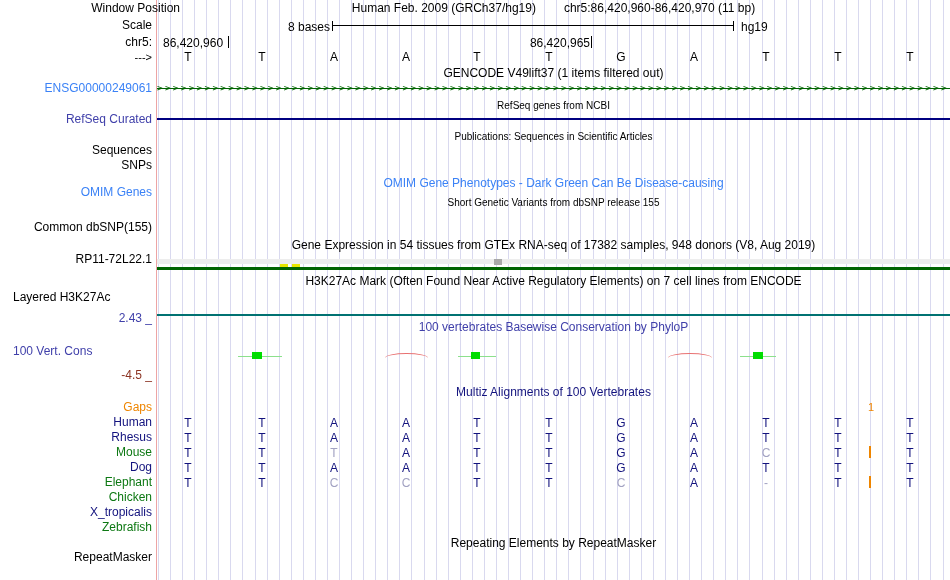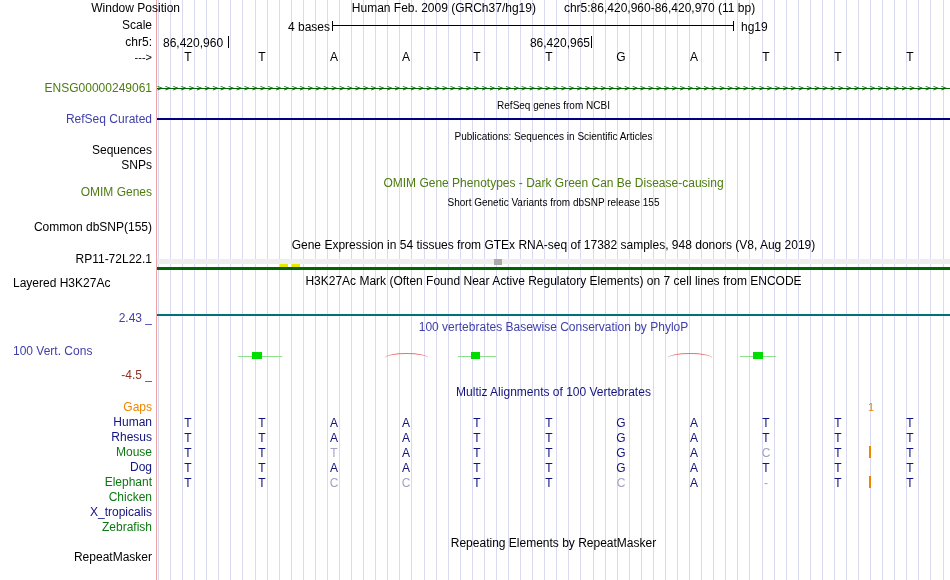--- a/index.html
+++ b/index.html
@@ -5,21 +5,21 @@
   html,body{margin:0;padding:0;background:#fff;}
   #browser{position:relative;width:950px;height:580px;background:#fff;overflow:hidden;
            font-family:"Liberation Sans", sans-serif;color:#000;}
   .abs{position:absolute;}
   .lab{position:absolute;left:0;width:152px;text-align:right;font-size:12px;line-height:13px;white-space:nowrap;}
   .lab-left{position:absolute;left:13px;font-size:12px;line-height:13px;white-space:nowrap;}
   .title{position:absolute;left:157px;width:793px;text-align:center;white-space:nowrap;line-height:13px;}
   .t12{font-size:12px;}
   .t11{font-size:11px;}
   .t10{font-size:10px;}
-  .green{color:#4d7c0f;}
+  .green{color:#3b82f6;}
   .blue{color:#4040aa;}
   .navyt{color:#13137e;}
   .orange{color:#ee8500;}
   .maroon{color:#8b3322;}
   .hline{position:absolute;left:157px;width:793px;}
   .tick{position:absolute;width:1px;height:12px;background:#000;}
   .grid{position:absolute;top:0;width:1px;height:580px;background:#d9d9ef;}
   #scalebar{position:absolute;left:332px;top:21px;width:400px;height:10px;
             border-left:1px solid #000;border-right:1px solid #000;}
   #scalebar div{margin-top:4px;height:0;border-top:1px solid #000;}
@@ -107,21 +107,21 @@
   <div class="lab" style="top:19px;">Scale</div>
   <div class="lab" style="top:36px;">chr5:</div>
   <div class="lab t11" style="top:51px;">---&gt;</div>
   <div class="lab green" style="top:82px;">ENSG00000249061</div>
   <div class="lab blue" style="top:113px;">RefSeq Curated</div>
   <div class="lab" style="top:144px;">Sequences</div>
   <div class="lab" style="top:159px;">SNPs</div>
   <div class="lab green" style="top:186px;">OMIM Genes</div>
   <div class="lab" style="top:221px;">Common dbSNP(155)</div>
   <div class="lab" style="top:253px;">RP11-72L22.1</div>
-  <div class="lab-left" style="top:277px;">Layered H3K27Ac</div>
+  <div class="lab-left" style="top:291px;">Layered H3K27Ac</div>
   <div class="lab blue" style="top:312px;">2.43 _</div>
   <div class="lab-left blue" style="top:345px;">100 Vert. Cons</div>
   <div class="lab maroon" style="top:369px;">-4.5 _</div>
   <div class="lab orange" style="top:401px;">Gaps</div>
   <div id="species-labels">
       <div style="position: absolute; left: 0px; top: 416px; width: 152px; text-align: right; font-size: 12px; line-height: 13px; white-space: nowrap; color: rgb(19, 19, 126);">Human</div>
       <div style="position: absolute; left: 0px; top: 431px; width: 152px; text-align: right; font-size: 12px; line-height: 13px; white-space: nowrap; color: rgb(19, 19, 126);">Rhesus</div>
       <div style="position: absolute; left: 0px; top: 446px; width: 152px; text-align: right; font-size: 12px; line-height: 13px; white-space: nowrap; color: rgb(13, 120, 19);">Mouse</div>
       <div style="position: absolute; left: 0px; top: 461px; width: 152px; text-align: right; font-size: 12px; line-height: 13px; white-space: nowrap; color: rgb(19, 19, 126);">Dog</div>
       <div style="position: absolute; left: 0px; top: 476px; width: 152px; text-align: right; font-size: 12px; line-height: 13px; white-space: nowrap; color: rgb(13, 120, 19);">Elephant</div>
@@ -129,21 +129,21 @@
       <div style="position: absolute; left: 0px; top: 506px; width: 152px; text-align: right; font-size: 12px; line-height: 13px; white-space: nowrap; color: rgb(19, 19, 126);">X_tropicalis</div>
       <div style="position: absolute; left: 0px; top: 521px; width: 152px; text-align: right; font-size: 12px; line-height: 13px; white-space: nowrap; color: rgb(13, 120, 19);">Zebrafish</div>
     </div>
   <div class="lab" style="top:551px;">RepeatMasker</div>
 
   <div class="title t12 hdr" style="top:2px;">
     <span>Human Feb. 2009 (GRCh37/hg19)</span>
     <span>chr5:86,420,960-86,420,970 (11 bp)</span>
   </div>
 
-  <div class="abs t12" style="left:157px;top:20px;width:173px;text-align:right;">4 bases</div>
+  <div class="abs t12" style="left:157px;top:20px;width:173px;text-align:right;">8 bases</div>
   <div id="scalebar">
       <div></div>
     </div>
   <div class="abs t12" style="left:741px;top:20px;">hg19</div>
 
   <div class="abs t12" style="left:163px;top:36px;">86,420,960</div>
   <div class="tick" style="left:228px;top:36px;"></div>
   <div class="abs t12" style="left:481px;top:36px;width:109px;text-align:right;">86,420,965</div>
   <div class="tick" style="left:591px;top:36px;"></div>
   <div id="ruler-bases">
@@ -153,20 +153,21 @@
       <div style="position: absolute; left: 394px; top: 50px; width: 24px; text-align: center; font-size: 12px;">A</div>
       <div style="position: absolute; left: 465px; top: 50px; width: 24px; text-align: center; font-size: 12px;">T</div>
       <div style="position: absolute; left: 537px; top: 50px; width: 24px; text-align: center; font-size: 12px;">T</div>
       <div style="position: absolute; left: 609px; top: 50px; width: 24px; text-align: center; font-size: 12px;">G</div>
       <div style="position: absolute; left: 682px; top: 50px; width: 24px; text-align: center; font-size: 12px;">A</div>
       <div style="position: absolute; left: 754px; top: 50px; width: 24px; text-align: center; font-size: 12px;">T</div>
       <div style="position: absolute; left: 826px; top: 50px; width: 24px; text-align: center; font-size: 12px;">T</div>
       <div style="position: absolute; left: 898px; top: 50px; width: 24px; text-align: center; font-size: 12px;">T</div>
     </div>
 
+  <div class="title t12" style="top:67px;">GENCODE V49lift37 (1 items filtered out)</div>
   <div class="hline" style="top:87.5px;height:1px;background:#006400;"></div>
   <div id="gencode-arrows">&gt;&gt;&gt;&gt;&gt;&gt;&gt;&gt;&gt;&gt;&gt;&gt;&gt;&gt;&gt;&gt;&gt;&gt;&gt;&gt;&gt;&gt;&gt;&gt;&gt;&gt;&gt;&gt;&gt;&gt;&gt;&gt;&gt;&gt;&gt;&gt;&gt;&gt;&gt;&gt;&gt;&gt;&gt;&gt;&gt;&gt;&gt;&gt;&gt;&gt;&gt;&gt;&gt;&gt;&gt;&gt;&gt;&gt;&gt;&gt;&gt;&gt;&gt;&gt;&gt;&gt;&gt;&gt;&gt;&gt;&gt;&gt;&gt;&gt;&gt;&gt;&gt;&gt;&gt;&gt;&gt;&gt;&gt;&gt;&gt;&gt;&gt;&gt;&gt;&gt;&gt;&gt;&gt;&gt;&gt;&gt;&gt;&gt;&gt;&gt;</div>
 
   <div class="title t10" style="top:99px;">RefSeq genes from NCBI</div>
   <div class="hline" style="top:118px;height:1.5px;background:#000080;"></div>
 
   <div class="title t10" style="top:130px;">Publications: Sequences in Scientific Articles</div>
   <div class="title t12 green" style="top:177px;">OMIM Gene Phenotypes - Dark Green Can Be Disease-causing</div>
   <div class="title t10" style="top:196px;">Short Genetic Variants from dbSNP release 155</div>
 

